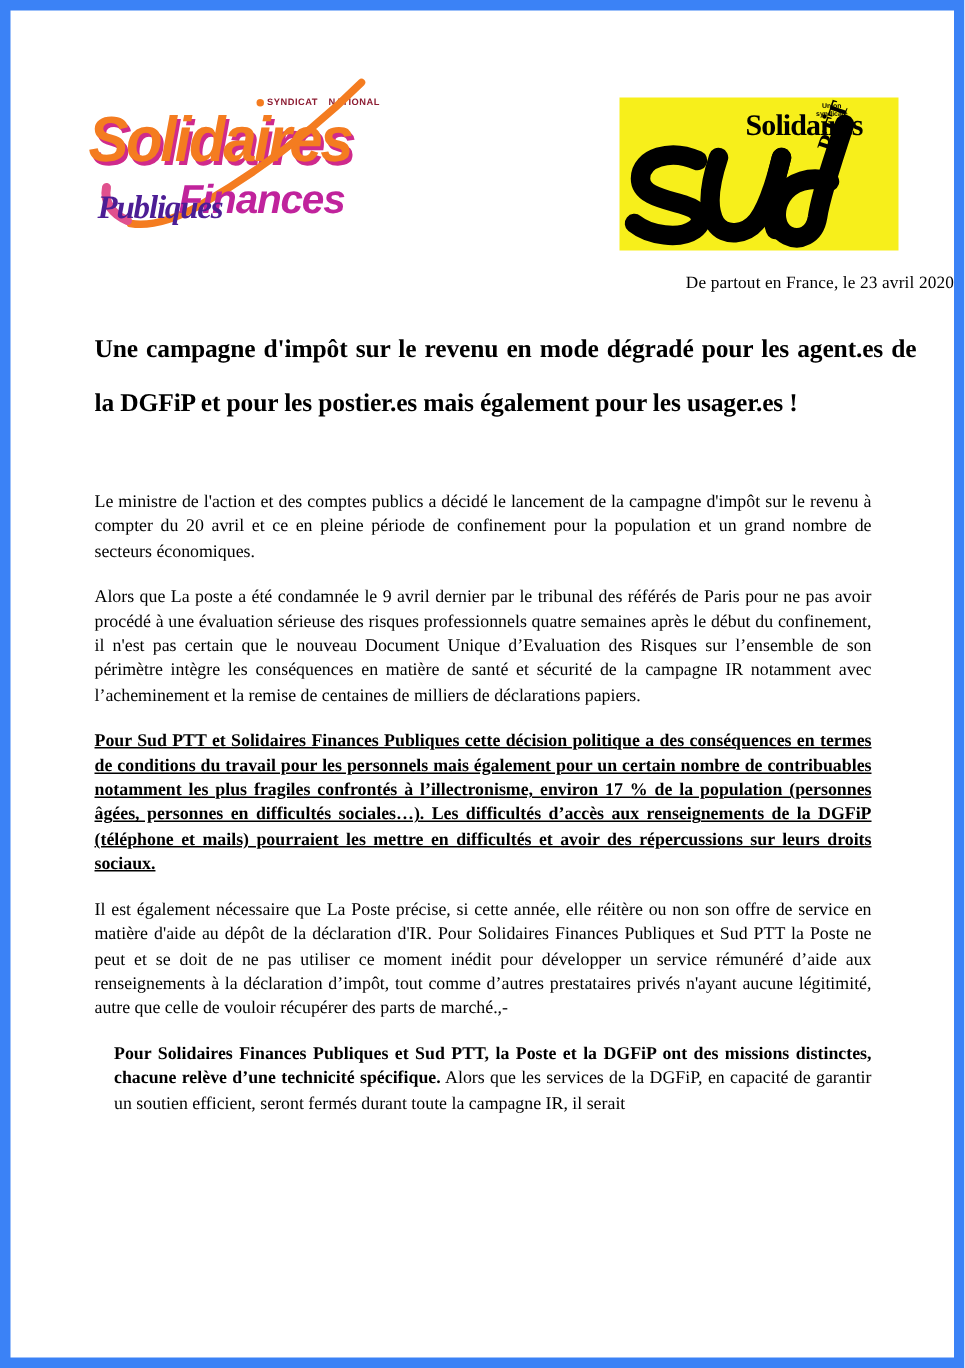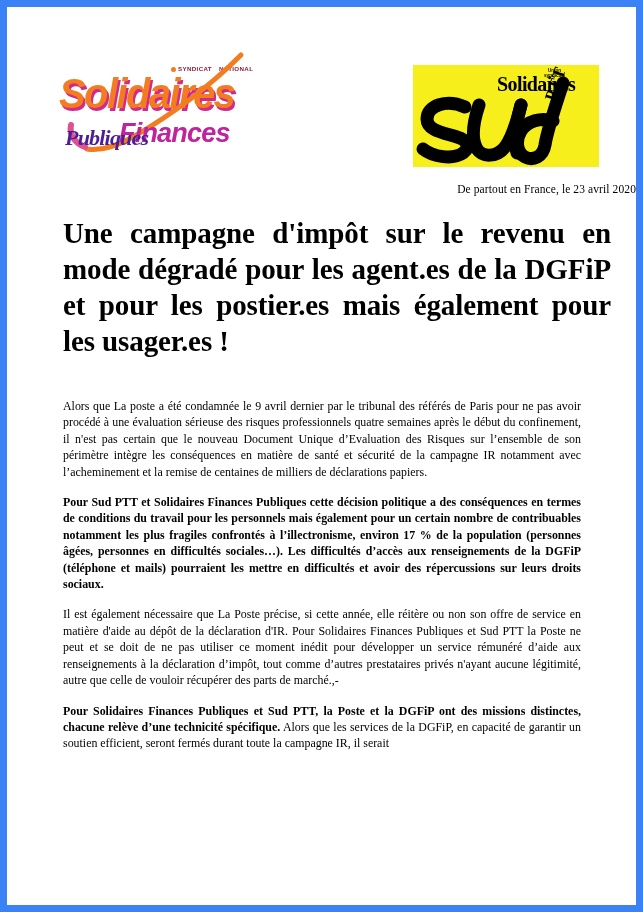--- a/index.html
+++ b/index.html
@@ -175,21 +175,21 @@
   .dateline {
     text-align: right;
     font-size: 11.5px;
     margin-top: 8px;
     letter-spacing: 0.1px;
   }
 
   
   .doc-title {
     margin: 20px 25px 0 56px;
-    font-size: 29px;
+    font-size: 17px;
     font-weight: bold;
     line-height: 36px;
     text-align: justify;
     text-align-last: left;
     letter-spacing: -0.1px;
   }
 
   
   .body-copy {
     margin: 39px 55px 0 56px;
@@ -197,26 +197,28 @@
   .body-copy p {
     margin: 0 0 14px 0;
     font-size: 11.9px;
     line-height: 16.4px;
     text-align: justify;
     text-align-last: left;
     letter-spacing: 0px;
   }
   .body-copy p.bold {
     font-weight: bold;
+    text-decoration: underline;
   }
   .body-copy p .b {
     font-weight: bold;
   }
   .body-copy p.last {
     margin-bottom: 0;
+    margin-left: 13px;
   }
 </style>
 </head>
 <body>
 
 <div class="page">
 
   <div class="header">
 
     <div class="logo-sfp">
@@ -251,19 +253,20 @@
       <div class="sud-solidaires">Solidaires</div>
       <div class="sud-ptt">PTT</div>
     </div>
   </div>
 
   <div class="dateline">De partout en France, le 23 avril 2020</div>
 
   <h1 class="doc-title">Une campagne d'impôt sur le revenu en mode dégradé pour les agent.es de la DGFiP et pour les postier.es mais également pour les usager.es !</h1>
 
   <div class="body-copy">
+    <p>Le ministre de l'action et des comptes publics a décidé le lancement de la campagne d'impôt sur le revenu à compter du 20 avril et ce en pleine période de confinement pour la population et un grand nombre de secteurs économiques.</p>
     <p>Alors que La poste a été condamnée le 9 avril dernier par le tribunal des référés de Paris pour ne pas avoir procédé à une évaluation sérieuse des risques professionnels quatre semaines après le début du confinement, il n'est pas certain que le nouveau Document Unique d’Evaluation des Risques sur l’ensemble de son périmètre  intègre les conséquences en matière de santé et sécurité de la campagne IR notamment avec l’acheminement et la remise de centaines de milliers de déclarations papiers.</p>
     <p class="bold">Pour Sud PTT et Solidaires Finances Publiques cette décision politique a des conséquences en termes de conditions du travail pour les personnels  mais également pour un certain nombre de contribuables notamment les plus fragiles confrontés à l’illectronisme,  environ 17 % de la population (personnes âgées, personnes en difficultés sociales…). Les difficultés d’accès aux renseignements de la DGFiP (téléphone et mails) pourraient les mettre en difficultés  et avoir des répercussions sur leurs droits sociaux.</p>
     <p>Il est également nécessaire que La Poste précise, si cette année, elle réitère ou non son offre de service en matière d'aide au dépôt de la déclaration d'IR. Pour Solidaires Finances Publiques et Sud PTT la Poste ne peut et se doit de ne pas utiliser ce moment inédit pour développer un service rémunéré d’aide aux renseignements à la déclaration d’impôt, tout comme d’autres prestataires privés n'ayant aucune légitimité, autre que celle de vouloir récupérer des parts de marché.,-</p>
     <p class="last"><span class="b">Pour Solidaires Finances Publiques et Sud PTT, la Poste et la DGFiP ont des missions distinctes,  chacune relève d’une technicité spécifique.</span><span> Alors que les services de la DGFiP, en capacité de garantir un soutien efficient, seront fermés durant toute la campagne IR, il serait</span></p>
   </div>
 
 </div>
 
 </body></html>

